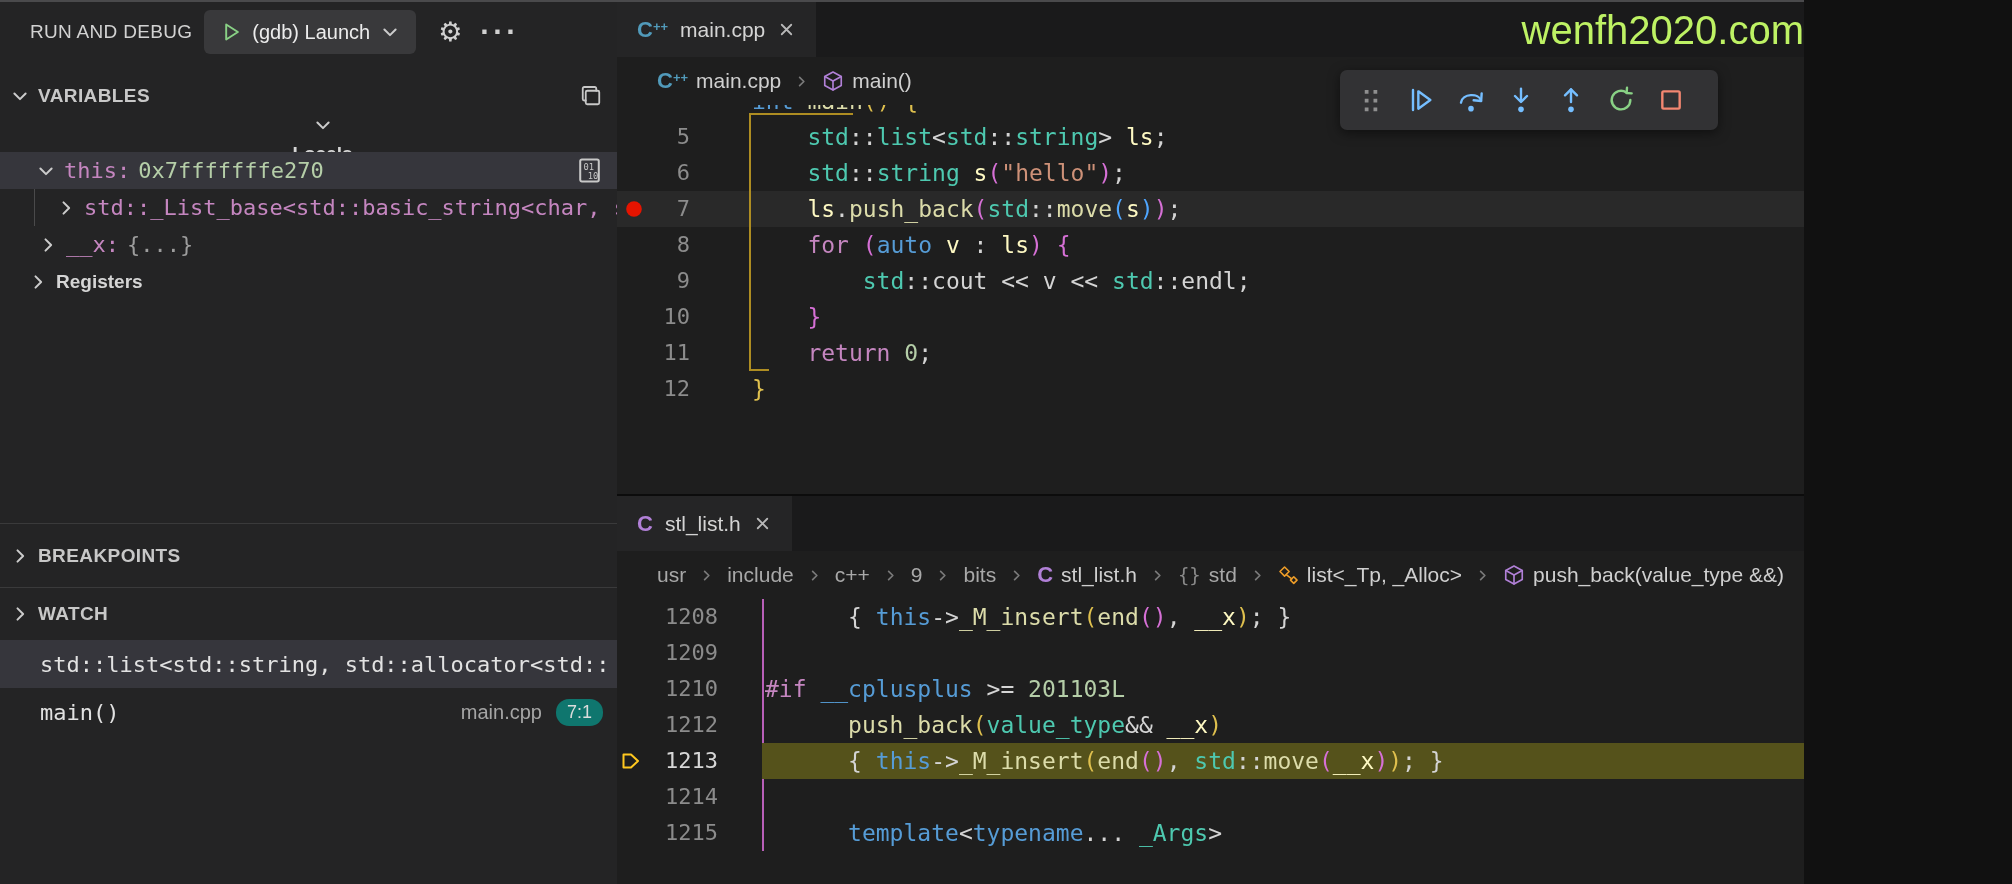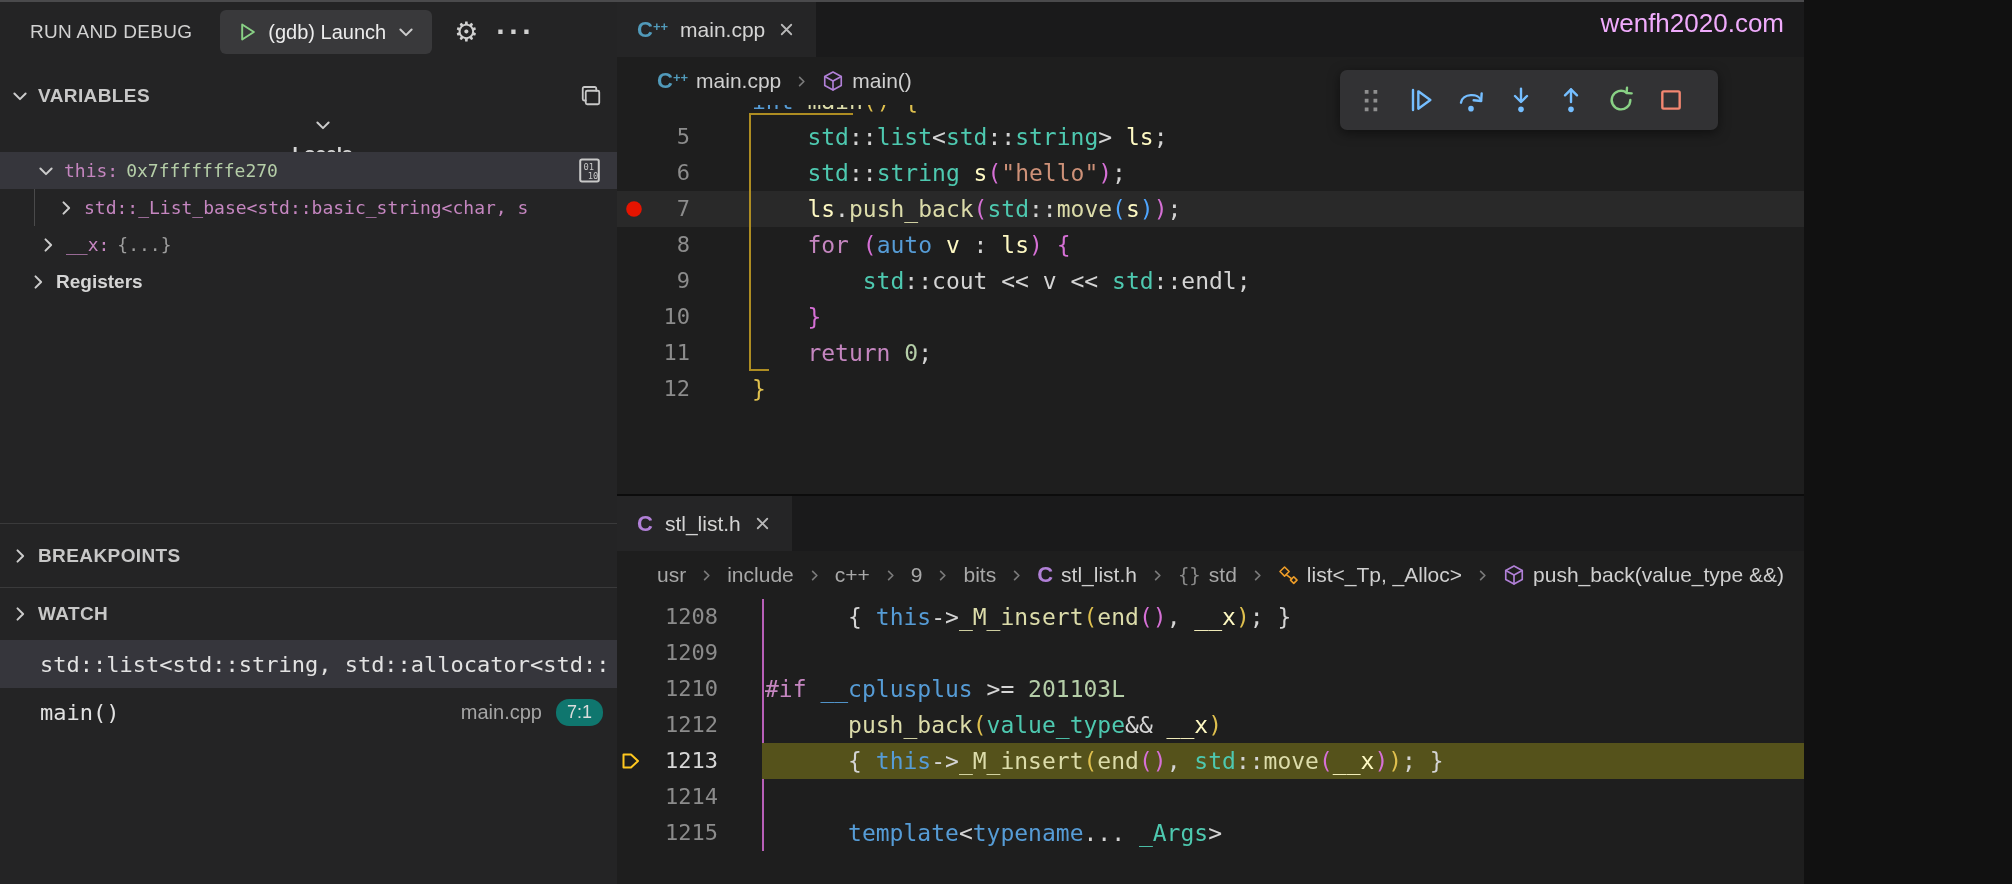--- a/index.html
+++ b/index.html
@@ -6,33 +6,33 @@
   .root{position:relative;width:1804px;height:884px;background:#1e1e1e;overflow:hidden;
         font-family:"Liberation Sans",sans-serif;color:#cccccc;}
   .topline{position:absolute;top:0;left:0;right:0;height:2px;background:#4a4a4c;z-index:60;}
   .mono{font-family:"DejaVu Sans Mono",monospace;}
 
   
   .sidebar{position:absolute;left:0;top:2px;bottom:0;width:617px;background:#242425;overflow:hidden;}
   .sb-top{display:flex;align-items:center;height:60px;padding-left:30px;}
   .rd-label{font-size:19px;color:#d2d2d2;letter-spacing:.3px;white-space:nowrap;}
   .launch-btn{display:flex;align-items:center;gap:10px;background:#39393b;border-radius:6px;
-              height:44px;padding:0 16px;margin-left:28px;cursor:pointer;}
+              height:44px;padding:0 16px;margin-left:12px;cursor:pointer;}
   .launch-btn .lbl{font-size:20px;color:#ececec;white-space:nowrap;}
   .gear{font-size:27px;color:#d0d0d0;margin-left:22px;cursor:pointer;}
   .dots{font-size:30px;font-weight:bold;color:#d0d0d0;margin-left:18px;letter-spacing:3px;cursor:pointer;}
   .sec{display:flex;align-items:center;font-weight:bold;font-size:19px;color:#c8c8c8;
        letter-spacing:.4px;padding-left:10px;gap:8px;}
   .sec .spacer{margin-left:auto;}
   .sec .right-ic{margin-right:14px;}
   .varhead{margin-top:15px;height:38px;}
   .vrow{position:relative;display:flex;align-items:center;height:37px;white-space:nowrap;overflow:hidden;}
   .vrow.sel{background:#36363c;}
   .vlabel{font-weight:bold;font-size:19px;color:#d5d5d5;}
-  .vmono{font-size:18px;}
+  .vmono{font-size:22px;}
   .name-c{color:#C586C0;} .val-c{color:#B5CEA8;} .gray-c{color:#9d9d9d;}
   .iguide{position:absolute;left:34px;top:0;bottom:0;width:1px;background:#4a4a4b;}
   .this-bin{position:absolute;right:14px;top:5px;}
   .sb-lower{position:absolute;left:0;right:0;top:521px;}
   .secrow{border-top:1px solid #3a3a3b;display:flex;align-items:center;padding-left:10px;gap:8px;
           font-weight:bold;font-size:19px;color:#c8c8c8;letter-spacing:.4px;}
   .badge{margin-left:auto;font-size:16px;font-weight:bold;letter-spacing:.6px;color:#d8d8d8;}
   .frame{display:flex;align-items:center;height:48px;padding-left:40px;padding-right:14px;
          white-space:nowrap;overflow:hidden;}
   .frame.sel{background:#36363c;}
@@ -65,21 +65,21 @@
   .bp-dot{position:absolute;left:6px;top:7px;z-index:3;}
   .cur-arrow{position:absolute;left:2px;top:6px;z-index:3;}
   .sliver{height:14px;overflow:hidden;position:relative;}
   .sliver .codeline{position:absolute;top:-22px;left:0;right:0;}
   .gv{position:absolute;z-index:1;}
   
   .dbgbar{position:absolute;left:1340px;top:70px;width:366px;height:60px;background:#323234;
           border-radius:7px;box-shadow:0 3px 12px rgba(0,0,0,.5);display:flex;align-items:center;
           padding:0 6px;z-index:70;}
   .dbg-btn{width:50px;height:48px;display:flex;align-items:center;justify-content:center;cursor:pointer;}
-  .watermark{position:absolute;right:20px;top:8px;font-size:26px;color:#f0abfc;z-index:65;}
+  .watermark{position:absolute;right:0;top:8px;font-size:40px;color:#bef264;z-index:65;}
   .xclose{color:#b8b8b8;}
 </style>
 <style>.tk-teal{color:#4EC9B0}.tk-kw{color:#C586C0}.tk-blue{color:#569CD6}.tk-lblue{color:#fef9c3}.tk-fn{color:#DCDCAA}.tk-str{color:#CE9178}.tk-num{color:#B5CEA8}.tk-wh{color:#D4D4D4}.tk-gold{color:#DFC04E}.tk-mag{color:#D670D6}.tk-bblue{color:#4FA6FF}.ln{color:#8C8C8C}</style></head>
 <body>
 
 <div class="root">
   <div class="topline"></div>
 
   <aside class="sidebar">
     <div class="sb-top">

